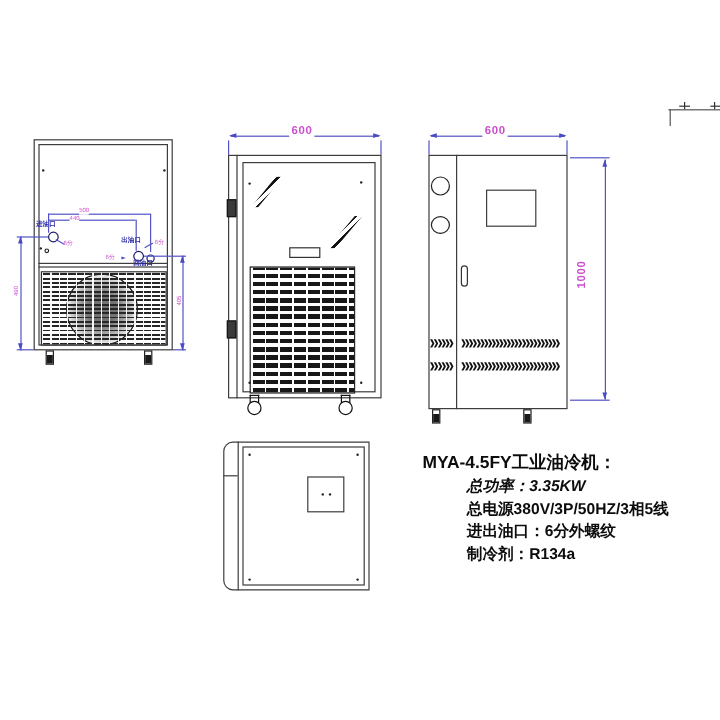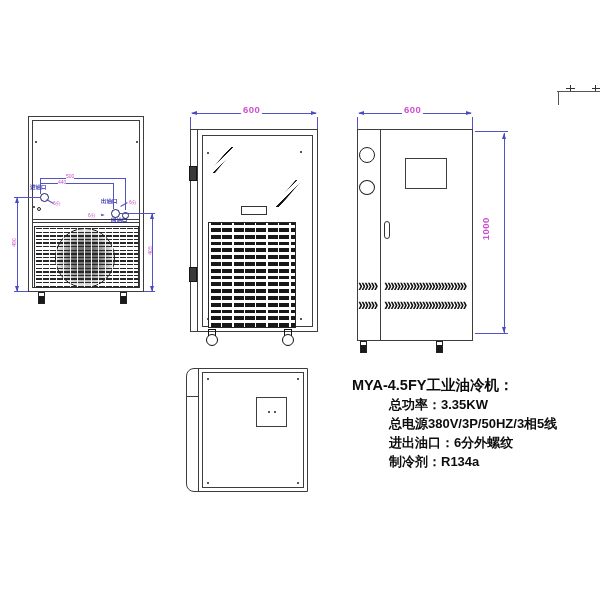--- a/index.html
+++ b/index.html
@@ -182,21 +182,21 @@
     <div class="dot" style="left:268px;top:411px;"></div>
     <div class="dot" style="left:274px;top:411px;"></div>
     <div class="dot" style="left:207px;top:378px;"></div>
     <div class="dot" style="left:297px;top:378px;"></div>
     <div class="dot" style="left:207px;top:482px;"></div>
     <div class="dot" style="left:297px;top:482px;"></div>
   </div>
 
   <div>
     <div class="spec-title">MYA-4.5FY工业油冷机：</div>
-    <div class="spec-line" style="top:396px;">总功率：3.35KW</div>
+    <div class="spec-line" style="top:396px;font-style:italic;">总功率：3.35KW</div>
     <div class="spec-line" style="top:415px;">总电源380V/3P/50HZ/3相5线</div>
     <div class="spec-line" style="top:434px;text-align:center;">进出油口：6分外螺纹</div>
     <div class="spec-line" style="top:453px;">制冷剂：R134a</div>
   </div>
 
   <div>
     <div class="ln" style="left:557px;top:91px;width:43px;height:1.3px;background:#555;"></div>
     <div class="ln" style="left:558px;top:91px;width:1.3px;height:14px;background:#555;"></div>
     <div class="ln" style="left:566px;top:88px;width:9px;height:1px;background:#333;"></div>
     <div class="ln" style="left:570px;top:85px;width:1px;height:6px;background:#333;"></div>

